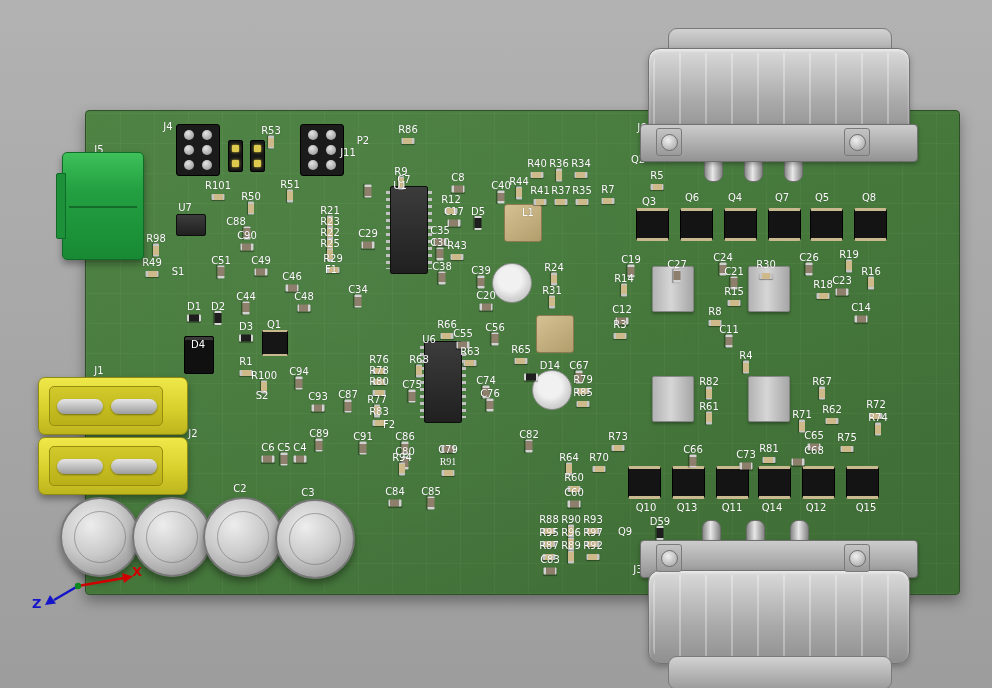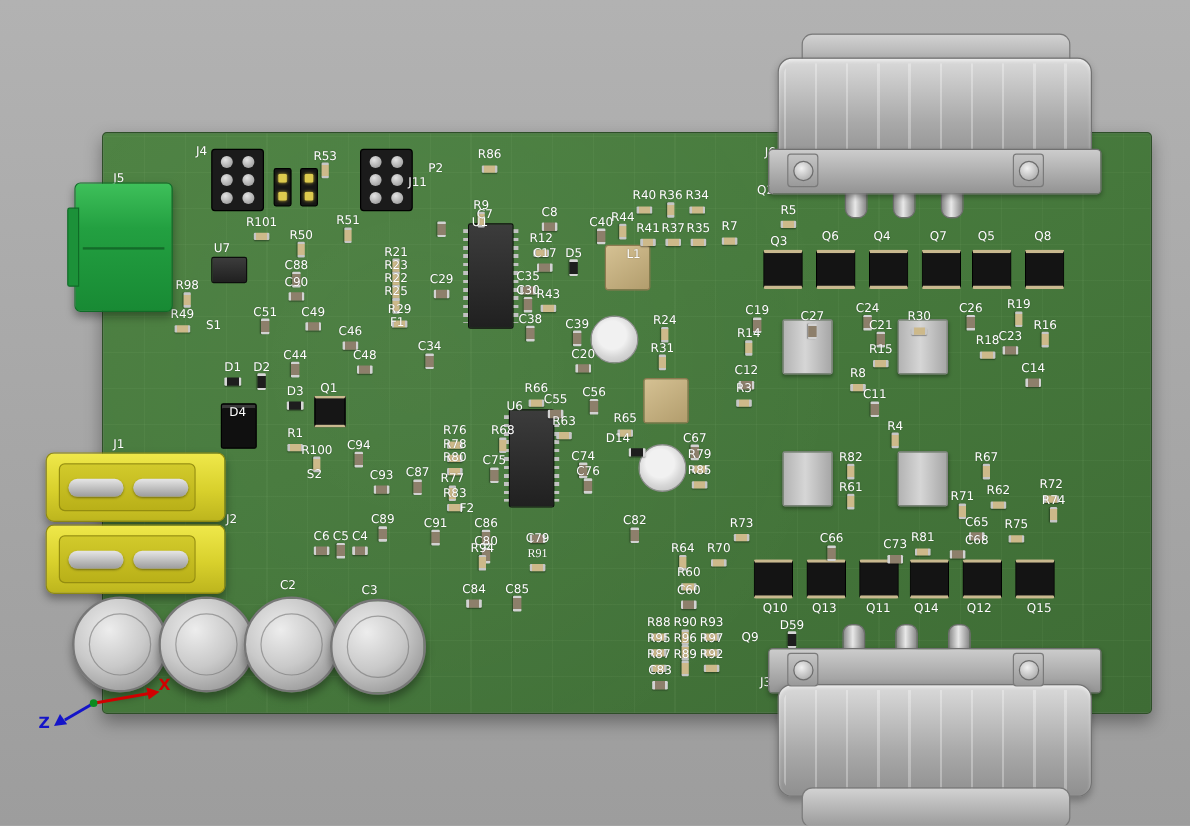--- a/index.html
+++ b/index.html
@@ -227,21 +227,21 @@
     <span class="lbl" style="left: 408px; top: 130px;">R86</span>
     <span class="pv r" style="left: 408px; top: 141px;"></span>
     <span class="lbl" style="left: 99px; top: 150px;">J5</span>
     <span class="lbl" style="left: 218px; top: 186px;">R101</span>
     <span class="pv r" style="left: 218px; top: 197px;"></span>
     <span class="lbl" style="left: 251px; top: 197px;">R50</span>
     <span class="pv r vert" style="left: 251px; top: 208px;"></span>
     <span class="lbl" style="left: 290px; top: 185px;">R51</span>
     <span class="pv r vert" style="left: 290px; top: 196px;"></span>
     <span class="lbl" style="left: 185px; top: 208px;">U7</span>
-    <span class="lbl" style="left: 247px; top: 222px;">C88</span>
+    <span class="lbl" style="left: 236px; top: 222px;">C88</span>
     <span class="pv c vert" style="left: 247px; top: 233px;"></span>
     <span class="lbl" style="left: 247px; top: 236px;">C90</span>
     <span class="pv c" style="left: 247px; top: 247px;"></span>
     <span class="lbl" style="left: 156px; top: 239px;">R98</span>
     <span class="pv r vert" style="left: 156px; top: 250px;"></span>
     <span class="lbl" style="left: 368px; top: 180px; margin-left: 36px;">C7</span>
     <span class="pv c vert" style="left: 368px; top: 191px;"></span>
     <span class="lbl" style="left: 401px; top: 172px;">R9</span>
     <span class="pv r vert" style="left: 401px; top: 183px;"></span>
     <span class="lbl" style="left: 400px; top: 186px;">U1</span>
@@ -393,21 +393,21 @@
     <span class="lbl" style="left: 379px; top: 371px;">R78</span>
     <span class="pv r" style="left: 379px; top: 382px;"></span>
     <span class="lbl" style="left: 379px; top: 382px;">R80</span>
     <span class="pv r" style="left: 379px; top: 393px;"></span>
     <span class="lbl" style="left: 377px; top: 400px;">R77</span>
     <span class="pv r vert" style="left: 377px; top: 411px;"></span>
     <span class="lbl" style="left: 379px; top: 412px;">R83</span>
     <span class="pv r" style="left: 379px; top: 423px;"></span>
     <span class="lbl" style="left: 412px; top: 385px;">C75</span>
     <span class="pv c vert" style="left: 412px; top: 396px;"></span>
-    <span class="lbl" style="left: 515px; top: 366px; text-align: right;">D14</span>
+    <span class="lbl" style="left: 550px; top: 366px; text-align: right;">D14</span>
     <span class="pv d" style="left: 531px; top: 377px;"></span>
     <span class="lbl" style="left: 486px; top: 381px;">C74</span>
     <span class="pv c vert" style="left: 486px; top: 392px;"></span>
     <span class="lbl" style="left: 490px; top: 394px;">C76</span>
     <span class="pv c vert" style="left: 490px; top: 405px;"></span>
     <span class="lbl" style="left: 579px; top: 366px;">C67</span>
     <span class="pv c vert" style="left: 579px; top: 377px;"></span>
     <span class="lbl" style="left: 583px; top: 380px;">R79</span>
     <span class="pv r" style="left: 583px; top: 391px;"></span>
     <span class="lbl" style="left: 583px; top: 393px;">R85</span>

